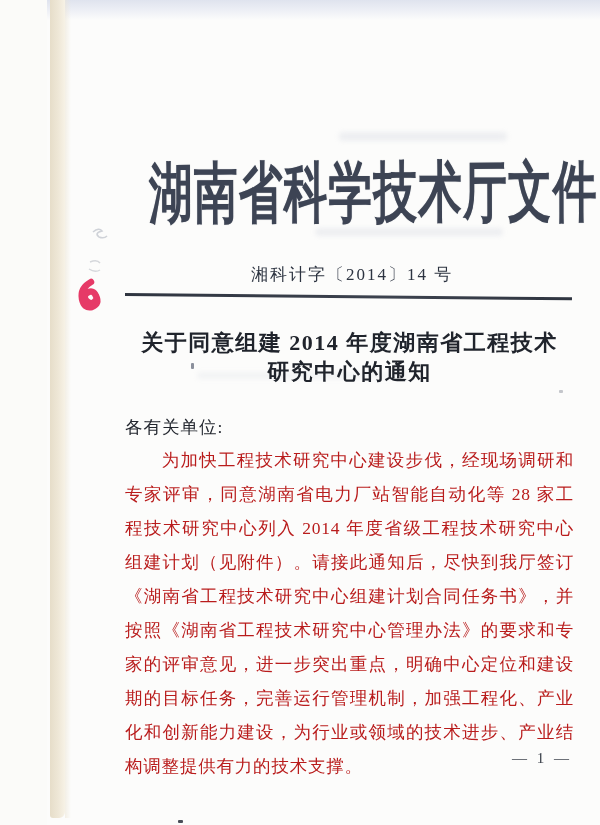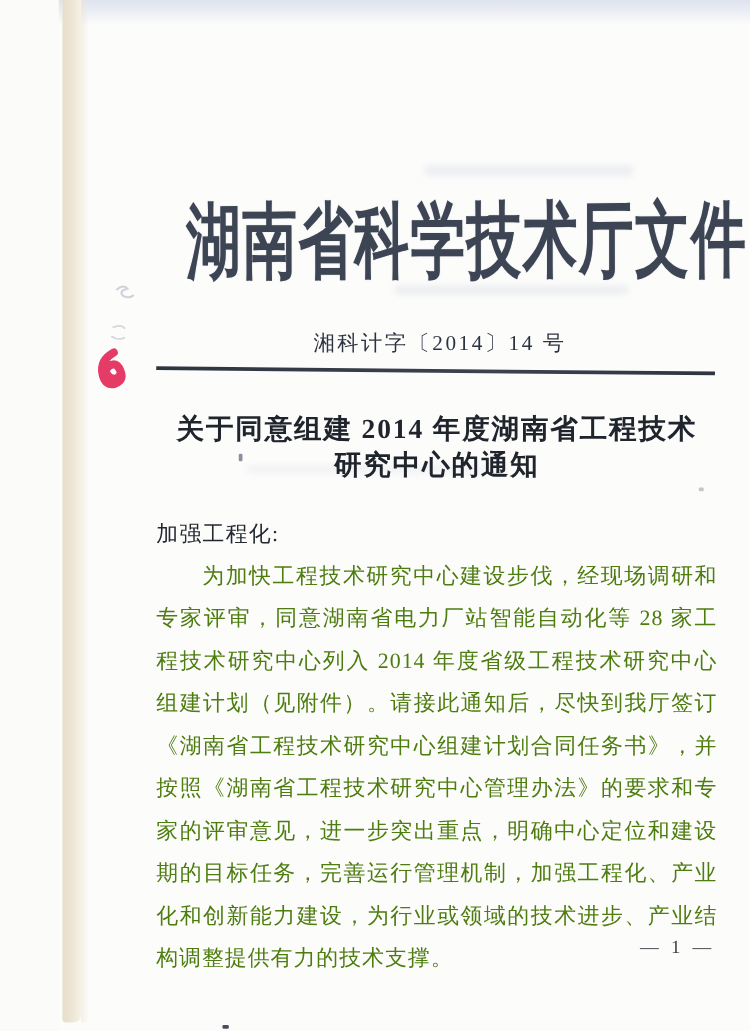--- a/index.html
+++ b/index.html
@@ -53,21 +53,21 @@
   .notice-heading{
     position:absolute;left:0;top:328px;width:605px;text-align:center;
     font-weight:bold;color:#20242c;font-size:22px;line-height:29px;letter-spacing:1.5px;
   }
   .salutation{
     position:absolute;left:78px;top:415px;width:447px;
     font-size:17.5px;color:#23272f;letter-spacing:1px;
   }
   .body-paragraph{
     position:absolute;left:78px;top:443px;width:449px;
-    font-size:17.5px;line-height:34px;color:#4d7c0f;
+    font-size:17.5px;line-height:34px;color:#b91c1c;
     letter-spacing:0.8px;text-align:justify;text-indent:2.1em;
     text-justify:inter-character;
   }
   .page-number{
     position:absolute;left:430px;top:750px;width:130px;text-align:center;
     font-size:15px;color:#3a3f49;letter-spacing:3px;
   }
 </style>
 </head>
 <body>
@@ -97,19 +97,19 @@
 
   <div class="doc-number">湘科计字〔2014〕14 号</div>
 
   <div class="divider-line"></div>
 
   <div class="notice-heading">
     <div>关于同意组建 2014 年度湖南省工程技术</div>
     <div>研究中心的通知</div>
   </div>
 
-  <div class="salutation">加强工程化:</div>
+  <div class="salutation">各有关单位:</div>
 
   <div class="body-paragraph">为加快工程技术研究中心建设步伐，经现场调研和专家评审，同意湖南省电力厂站智能自动化等 28 家工程技术研究中心列入 2014 年度省级工程技术研究中心组建计划（见附件）。请接此通知后，尽快到我厅签订《湖南省工程技术研究中心组建计划合同任务书》，并按照《湖南省工程技术研究中心管理办法》的要求和专家的评审意见，进一步突出重点，明确中心定位和建设期的目标任务，完善运行管理机制，加强工程化、产业化和创新能力建设，为行业或领域的技术进步、产业结构调整提供有力的技术支撑。</div>
 
   <div class="page-number">— 1 —</div>
 
 </div>
 
 </body></html>

